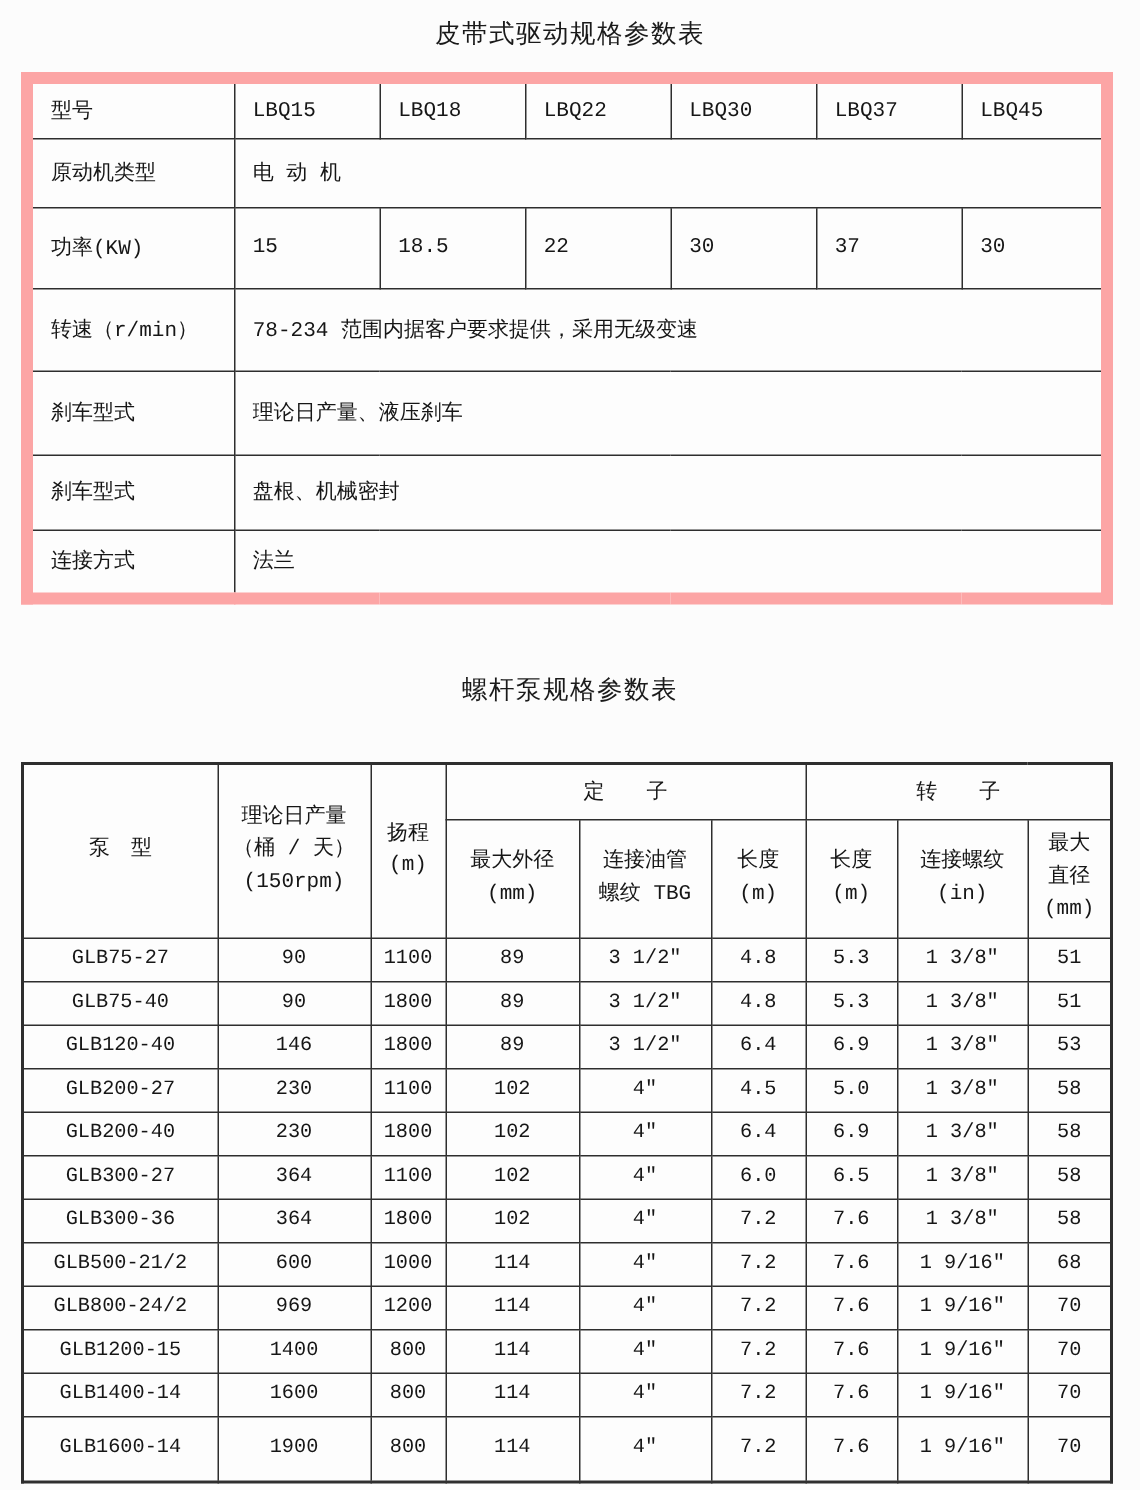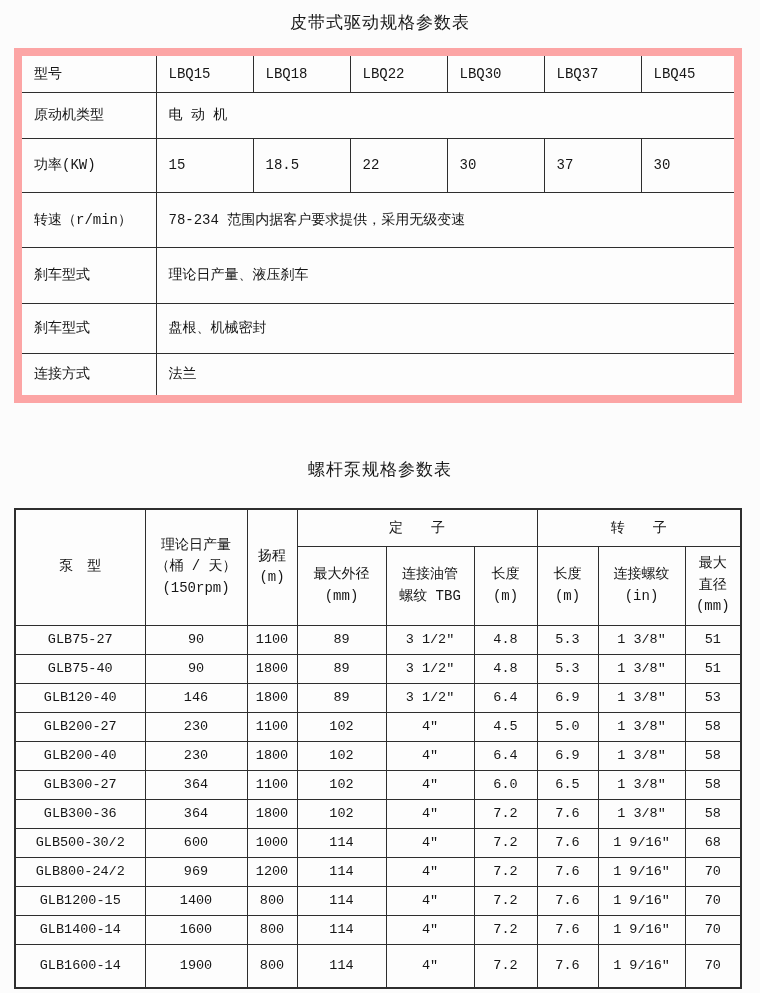--- a/index.html
+++ b/index.html
@@ -20,21 +20,21 @@
   .tbl-title {
     position: absolute;
     left: 0;
     width: 760px;
     text-align: center;
     font-size: 17px;
     letter-spacing: 1px;
     color: #1a1a1a;
   }
   #title1 { top: 11px; }
-  #title2 { top: 458px; }
+  #title2 { top: 448px; }
 
   table {
     border-collapse: collapse;
     table-layout: fixed;
     position: absolute;
     background: #fdfdfd;
   }
   #table1 {
     top: 48px;
     left: 14px;
@@ -242,21 +242,21 @@
       <td class="datacell">364</td>
       <td class="datacell">1800</td>
       <td class="datacell">102</td>
       <td class="datacell">4″</td>
       <td class="datacell">7.2</td>
       <td class="datacell">7.6</td>
       <td class="datacell">1 3/8″</td>
       <td class="datacell">58</td>
     </tr>
     <tr style="height:29px">
-      <td class="datacell">GLB500-30/2</td>
+      <td class="datacell">GLB500-21/2</td>
       <td class="datacell">600</td>
       <td class="datacell">1000</td>
       <td class="datacell">114</td>
       <td class="datacell">4″</td>
       <td class="datacell">7.2</td>
       <td class="datacell">7.6</td>
       <td class="datacell">1 9/16″</td>
       <td class="datacell">68</td>
     </tr>
     <tr style="height:29px">

